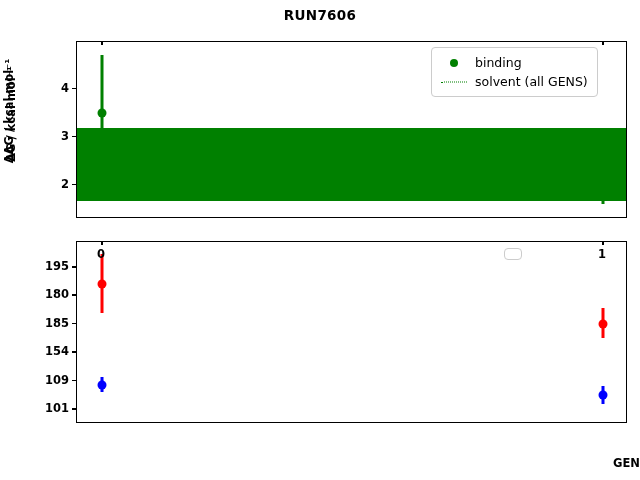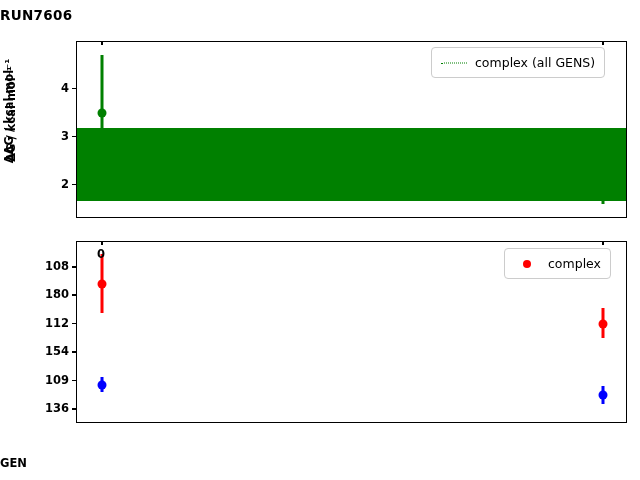--- a/index.html
+++ b/index.html
@@ -19,20 +19,21 @@
     height: 480px;
     background: #ffffff;
   }
 
   
   #fig-title {
     position: absolute;
     left: 0;
     top: 7px;
     width: 640px;
+    text-align: center;
     font-size: 13.5px;
     font-weight: bold;
     color: #000000;
     letter-spacing: 0.3px;
   }
 
   
   .axes {
     position: absolute;
     box-sizing: border-box;
@@ -122,21 +123,21 @@
   #ylabel-bottom {
     left: -64px;
     top: 107px;
     width: 150px;
   }
   #xlabel-bottom {
     position: absolute;
     left: 0;
     top: 456px;
     width: 640px;
-    text-align: left;
+    text-align: right;
     font-size: 11.5px;
     font-weight: bold;
     color: #000000;
   }
 
   
   .errbar {
     position: absolute;
     transform: translateX(-50%);
   }
@@ -238,77 +239,77 @@
       </div>
       <div class="xtick-col" style="left: 525.955px;">
         <div class="xtick"></div>
       </div>
     </div>
   <div class="ylabel" id="ylabel-top">ΔΔG / kcal mol⁻¹</div>
 
   <div class="legend" id="legend-top">
     <div class="legend-row">
       <span class="legend-key">
+        <span class="legend-dot" style="background:#008000"></span>
+      </span>
+      <span class="legend-text">binding</span>
+    </div>
+    <div class="legend-row">
+      <span class="legend-key">
         <span class="legend-dash"></span>
       </span>
-      <span class="legend-text">complex (all GENS)</span>
+      <span class="legend-text">solvent (all GENS)</span>
     </div>
   </div>
 
   <div class="axes" id="axes-bottom">
     <div id="bottom-data-layer">
         <div class="errbar" style="left: 25.0455px; top: 134.509px; height: 15.6406px; width: 3px; background: rgb(0, 0, 255);"></div>
         <div class="marker" style="left: 25.0455px; top: 143.041px; width: 9px; height: 9px; background: rgb(0, 0, 255);"></div>
         <div class="errbar" style="left: 525.955px; top: 144.462px; height: 17.0625px; width: 3px; background: rgb(0, 0, 255);"></div>
         <div class="marker" style="left: 525.955px; top: 152.994px; width: 9px; height: 9px; background: rgb(0, 0, 255);"></div>
         <div class="errbar" style="left: 25.0455px; top: 12.2281px; height: 58.2969px; width: 3px; background: rgb(255, 0, 0);"></div>
         <div class="marker" style="left: 25.0455px; top: 42.0875px; width: 9px; height: 9px; background: rgb(255, 0, 0);"></div>
         <div class="errbar" style="left: 525.955px; top: 66.2594px; height: 29.8594px; width: 3px; background: rgb(255, 0, 0);"></div>
         <div class="marker" style="left: 525.955px; top: 81.9px; width: 9px; height: 9px; background: rgb(255, 0, 0);"></div>
       </div>
   </div>
   <div id="bottom-ticks-layer" style="position: absolute; left: 76px; top: 241px; width: 551px; height: 182px;">
       <div class="ytick-row" style="top: 167.212px;">
         <div class="ytick"></div>
-        <div class="ytick-label">136</div>
+        <div class="ytick-label">101</div>
       </div>
       <div class="ytick-row" style="top: 138.775px;">
         <div class="ytick"></div>
         <div class="ytick-label">109</div>
       </div>
       <div class="ytick-row" style="top: 110.337px;">
         <div class="ytick"></div>
         <div class="ytick-label">154</div>
       </div>
       <div class="ytick-row" style="top: 81.9px;">
         <div class="ytick"></div>
-        <div class="ytick-label">112</div>
+        <div class="ytick-label">185</div>
       </div>
       <div class="ytick-row" style="top: 53.4625px;">
         <div class="ytick"></div>
         <div class="ytick-label">180</div>
       </div>
       <div class="ytick-row" style="top: 25.025px;">
         <div class="ytick"></div>
-        <div class="ytick-label">108</div>
+        <div class="ytick-label">195</div>
       </div>
       <div class="xtick-col" style="left: 25.0455px;">
         <div class="xtick"></div>
         <div class="xtick-label">0</div>
       </div>
       <div class="xtick-col" style="left: 525.955px;">
         <div class="xtick"></div>
         <div class="xtick-label">1</div>
       </div>
     </div>
   <div class="ylabel" id="ylabel-bottom">ΔG / kcal mol⁻¹</div>
   <div id="xlabel-bottom">GEN</div>
 
   <div class="legend" id="legend-bottom">
-    <div class="legend-row">
-      <span class="legend-key">
-        <span class="legend-dot" style="background:#ff0000"></span>
-      </span>
-      <span class="legend-text">complex</span>
-    </div>
   </div>
 
 </div>
 
 </body></html>

